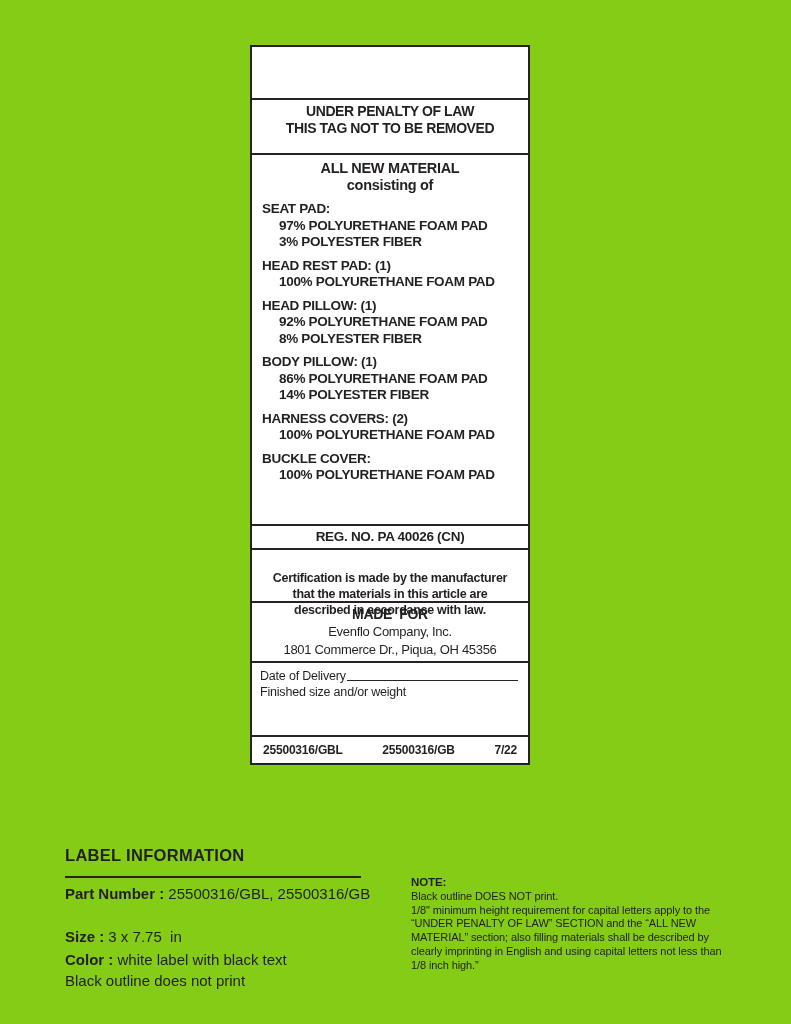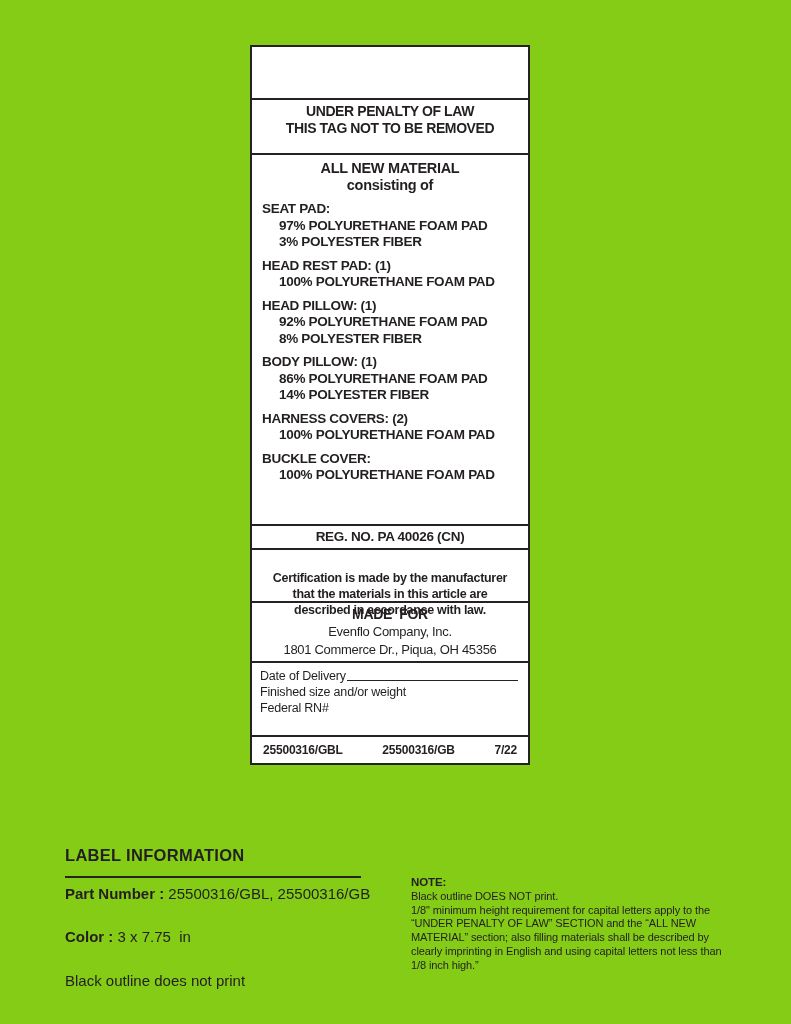--- a/index.html
+++ b/index.html
@@ -135,44 +135,47 @@
       <div class="mf-line">Evenflo Company, Inc.</div>
       <div class="mf-line">1801 Commerce Dr., Piqua, OH 45356</div>
     </div>
 
     <div class="sec sec-delivery">
       <div class="del-row">
         <span>Date of Delivery</span>
         <span class="del-underline"></span>
       </div>
       <div>Finished size and/or weight</div>
-      <div>Federal RN#</div>
     </div>
 
     <div class="sec sec-footer">
       <span>25500316/GBL</span>
       <span>25500316/GB</span>
       <span>7/22</span>
     </div>
 
   </div>
 
   <div class="info-title">LABEL INFORMATION</div>
   <div class="info-rule"></div>
 
   <div class="info-row row-part">
     <span class="lbl">Part Number :</span>
     <span class="prewrap">25500316/GBL, 25500316/GB</span>
   </div>
 
   <div class="info-row row-size">
-    <span class="lbl">Color :</span>
+    <span class="lbl">Size :</span>
     <span class="prewrap">3 x 7.75  in</span>
   </div>
 
+  <div class="info-row row-color">
+    <span class="lbl">Color :</span>
+    <span class="prewrap">white label with black text</span>
+  </div>
 
   <div class="info-row row-outline">Black outline does not print</div>
 
   <div class="note">
     <div class="note-title">NOTE:</div>
     <div class="note-line">Black outline DOES NOT print.</div>
     <div class="note-line">1/8" minimum height requirement for capital letters apply to the</div>
     <div class="note-line">“UNDER PENALTY OF LAW” SECTION and the “ALL NEW</div>
     <div class="note-line">MATERIAL” section; also filling materials shall be described by</div>
     <div class="note-line">clearly imprinting in English and using capital letters not less than</div>

